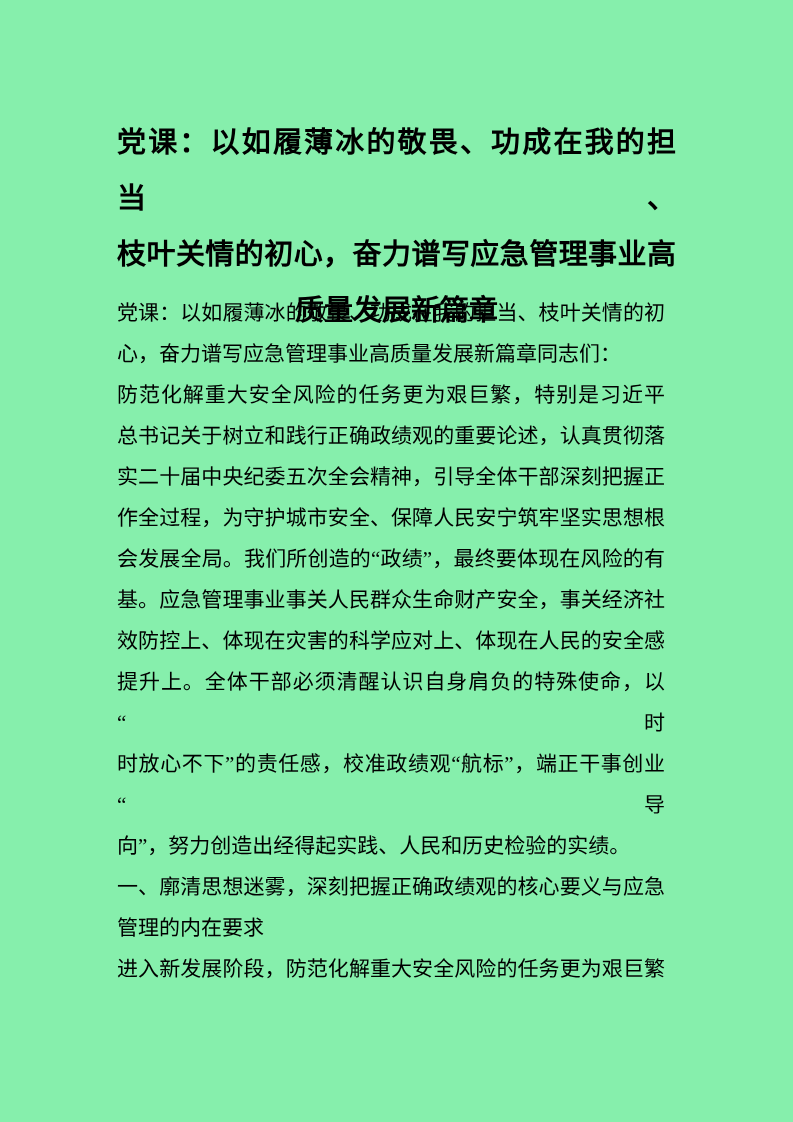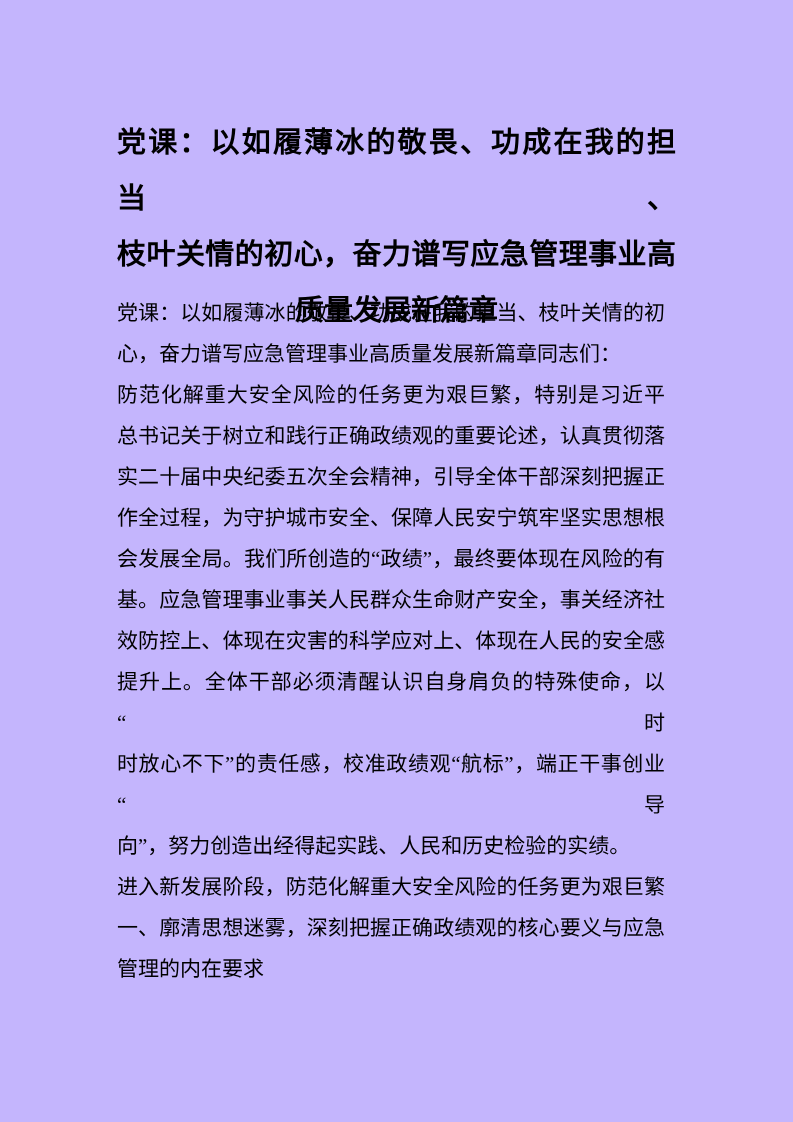--- a/index.html
+++ b/index.html
@@ -5,21 +5,21 @@
   <style>
     html, body {
       margin: 0;
       padding: 0;
       background: #ffffff;
     }
     .page {
       position: relative;
       width: 793px;
       height: 1122px;
-      background: #c4b5fd;
+      background: #86efac;
       overflow: hidden;
       color: #000000;
     }
     
     .doc-title {
       position: absolute;
       left: 117px;
       right: 117px;
       top: 114px;
       margin: 0;
@@ -80,20 +80,20 @@
         <div class="line">实二十届中央纪委五次全会精神，引导全体干部深刻把握正</div>
         <div class="line">作全过程，为守护城市安全、保障人民安宁筑牢坚实思想根</div>
         <div class="line">会发展全局。我们所创造的“政绩”，最终要体现在风险的有</div>
         <div class="line">基。应急管理事业事关人民群众生命财产安全，事关经济社</div>
         <div class="line">效防控上、体现在灾害的科学应对上、体现在人民的安全感</div>
         <div class="line">提升上。全体干部必须清醒认识自身肩负的特殊使命，以“时</div>
         <div class="line">时放心不下”的责任感，校准政绩观“航标”，端正干事创业“导</div>
         <div class="line last">向”，努力创造出经得起实践、人民和历史检验的实绩。</div>
       </div>
       <div class="para">
-        <div class="line">进入新发展阶段，防范化解重大安全风险的任务更为艰巨繁</div>
+        <div class="line">一、廓清思想迷雾，深刻把握正确政绩观的核心要义与应急</div>
+        <div class="line last">管理的内在要求</div>
       </div>
       <div class="para">
-        <div class="line">一、廓清思想迷雾，深刻把握正确政绩观的核心要义与应急</div>
-        <div class="line last">管理的内在要求</div>
+        <div class="line">进入新发展阶段，防范化解重大安全风险的任务更为艰巨繁</div>
       </div>
     </div>
 </div>
 
 </body></html>

